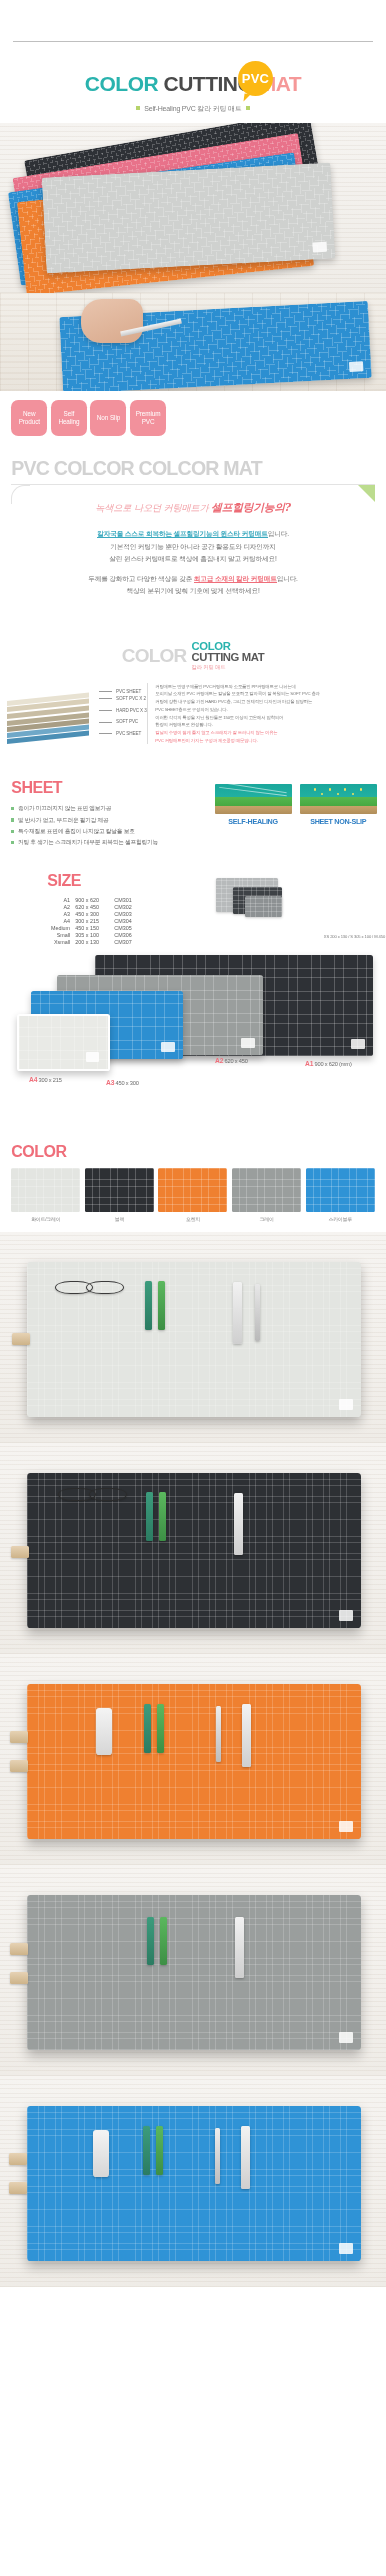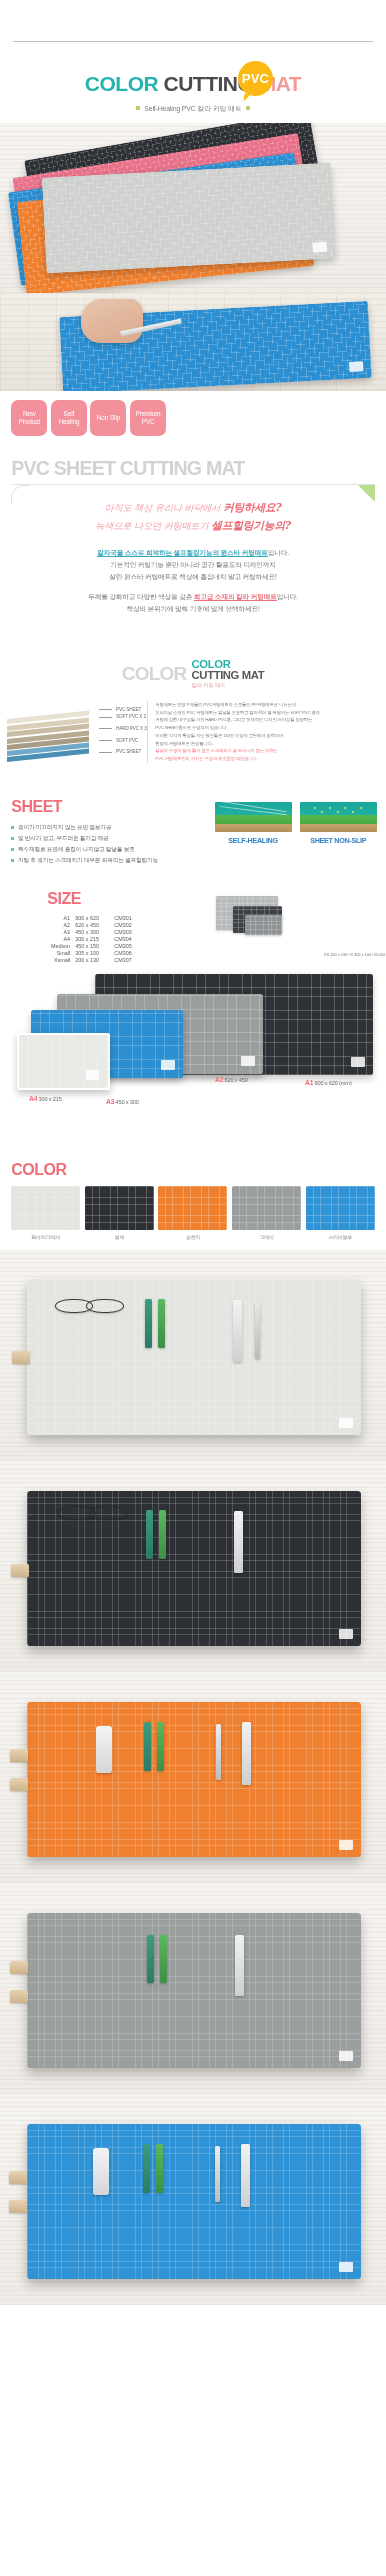--- a/index.html
+++ b/index.html
@@ -296,28 +296,25 @@
     <div class="badge">
         <span style="white-space:pre-line;">Non Slip</span>
       </div>
     <div class="badge">
         <span style="white-space:pre-line;">Premium
 PVC</span>
       </div>
   </div>
 
   <div class="ghost-wrap">
-    <div class="ghost-title">PVC SHEET CUTTING MAT</div>
+    <div class="ghost-title">PVC COLCOR COLCOR MAT</div>
   </div>
 
   <div class="hand-block">
     <div class="corner-tri"></div>
-    <div class="hand-line">
-      <span>아직도 책상 유리나 바닥에서 </span><em>커팅하세요?</em>
-    </div>
     <div class="hand-line">
       <span>녹색으로 나오던 커팅매트가 </span><em>셀프힐링기능의?</em>
     </div>
 
     <div class="body-copy">
       <div>
         <span class="hl-blue">칼자국을 스스로 회복하는 셀프힐링기능의 윈스타 커팅매트</span><span>입니다.</span>
       </div>
       <div>기본적인 커팅기능 뿐만 아니라 공간 활용도와 디자인까지</div>
       <div>살린 윈스타 커팅매트로 책상에 흠집내지  말고 커팅하세요!</div>

